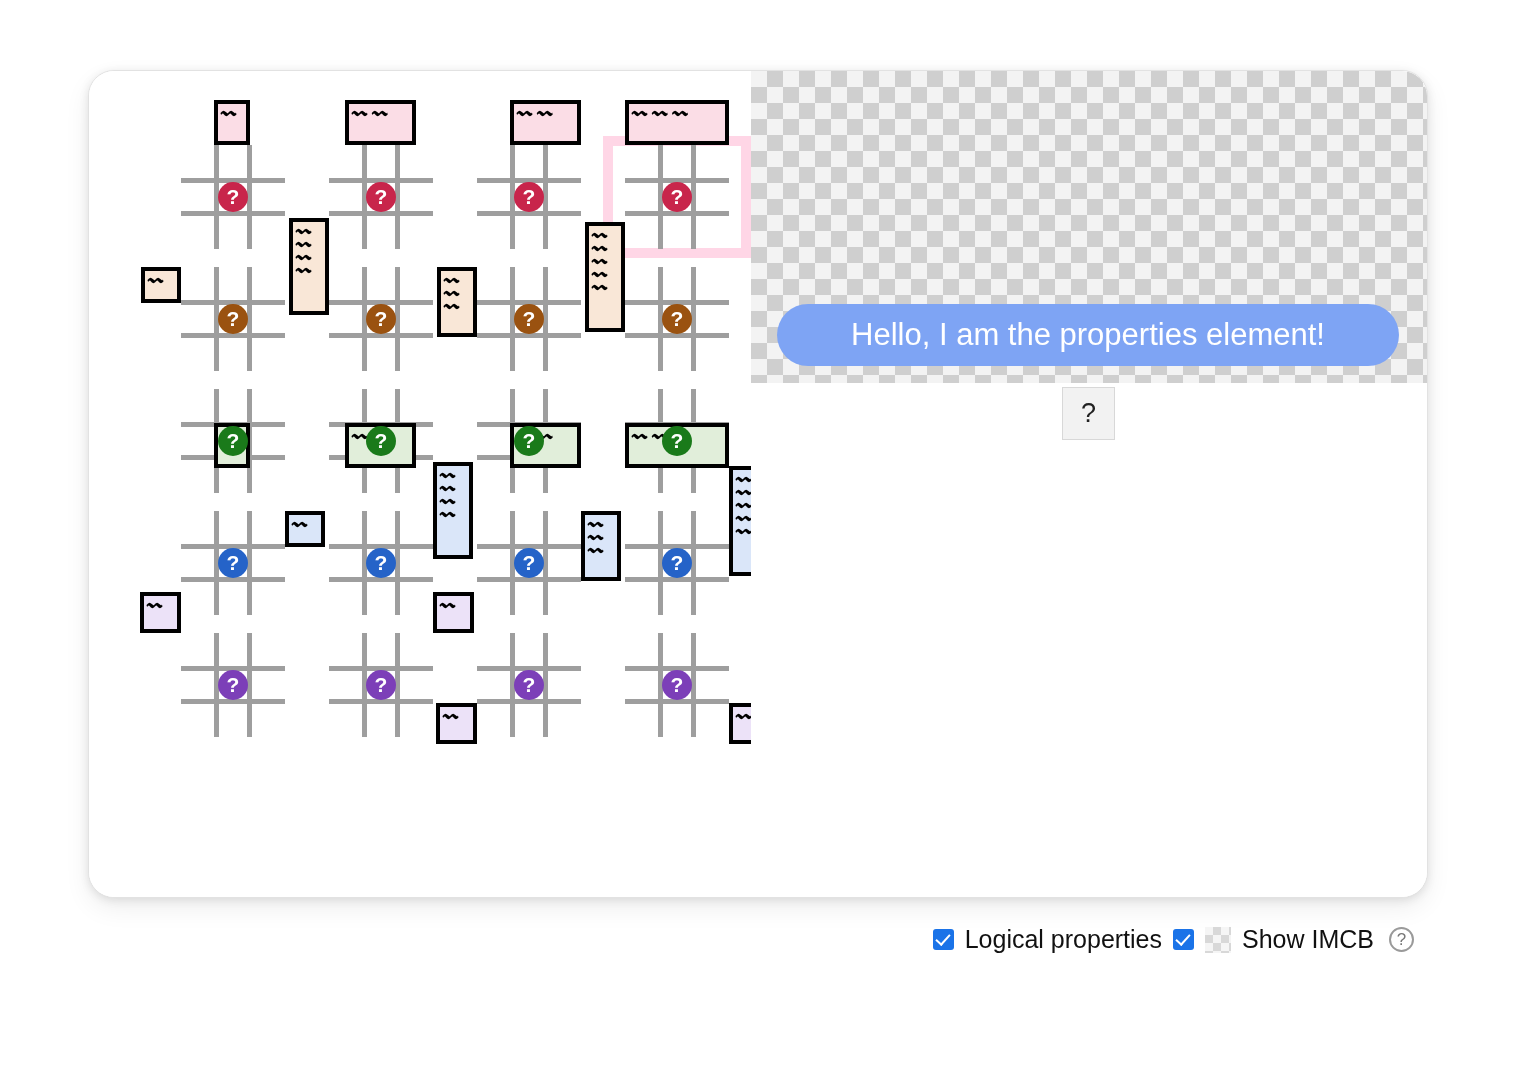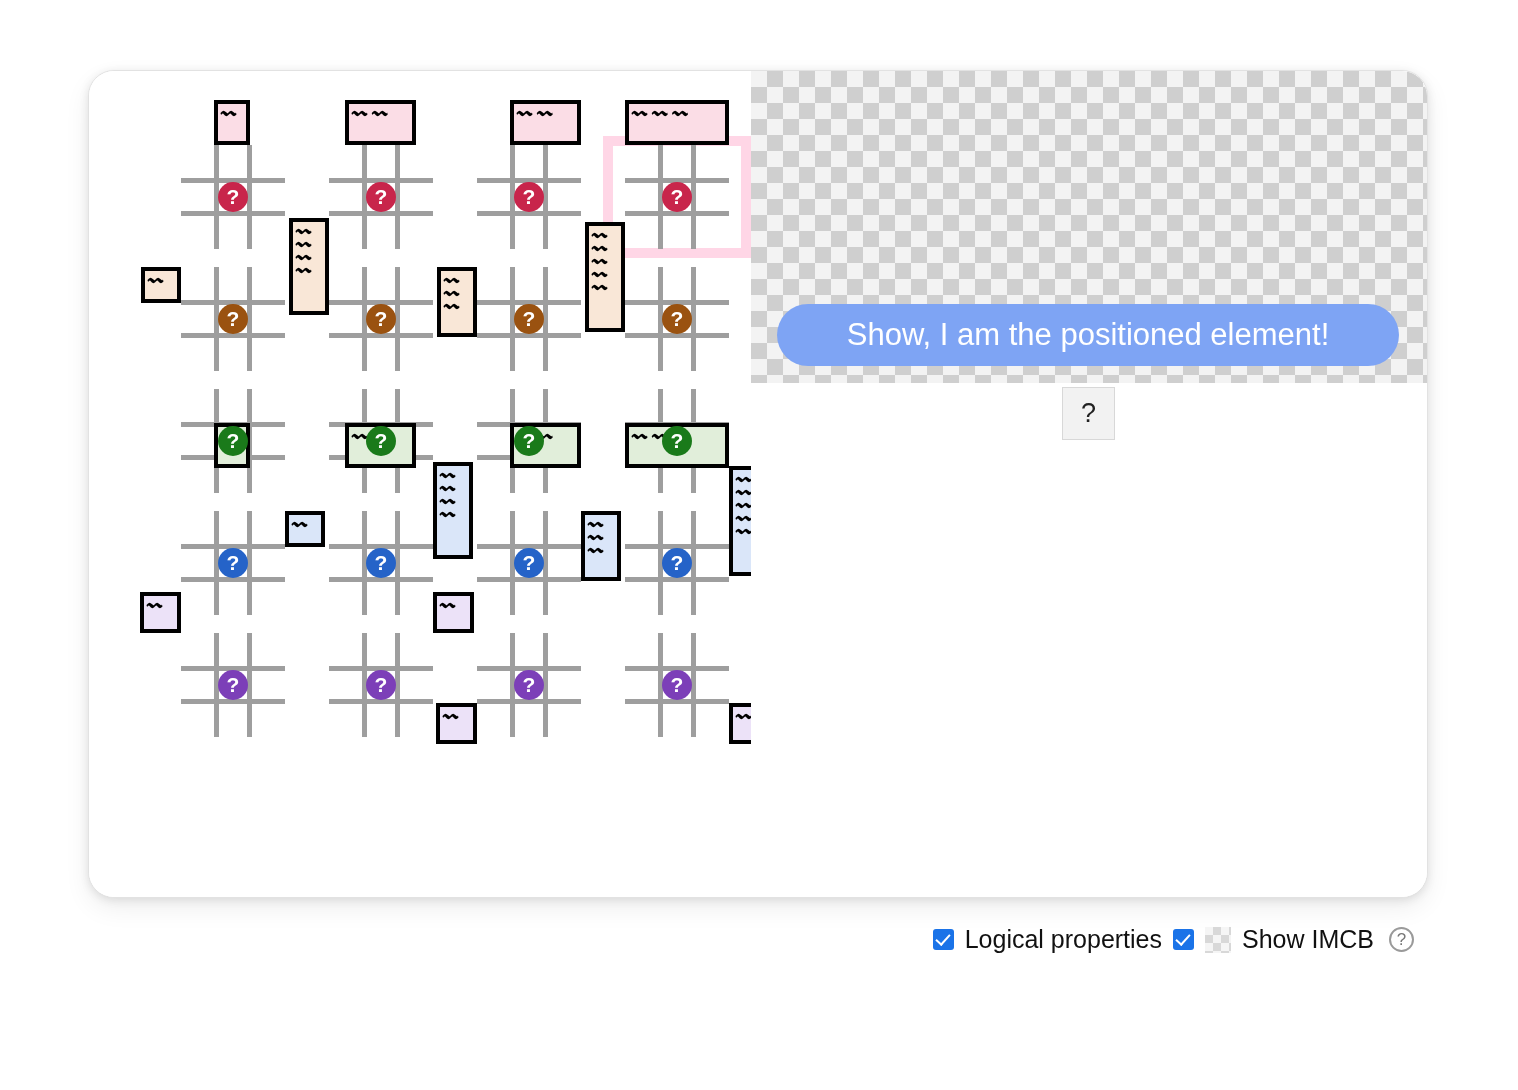--- a/index.html
+++ b/index.html
@@ -502,21 +502,21 @@
               <div class="anchordot" style="background: rgb(124, 63, 184);">?</div>
             </div>
           </div>
         </div>
     </div>
 
     <div class="card-right">
 
       <div class="imcb"></div>
 
-      <div class="pill">Show, I am the positioned element!</div>
+      <div class="pill">Hello, I am the properties element!</div>
 
       <div class="anchorbox">?</div>
 
 
     </div>
   </div>
 
   <div class="footer">
     <div class="cbx"></div>
     <div class="ftlabel">Logical properties</div>

